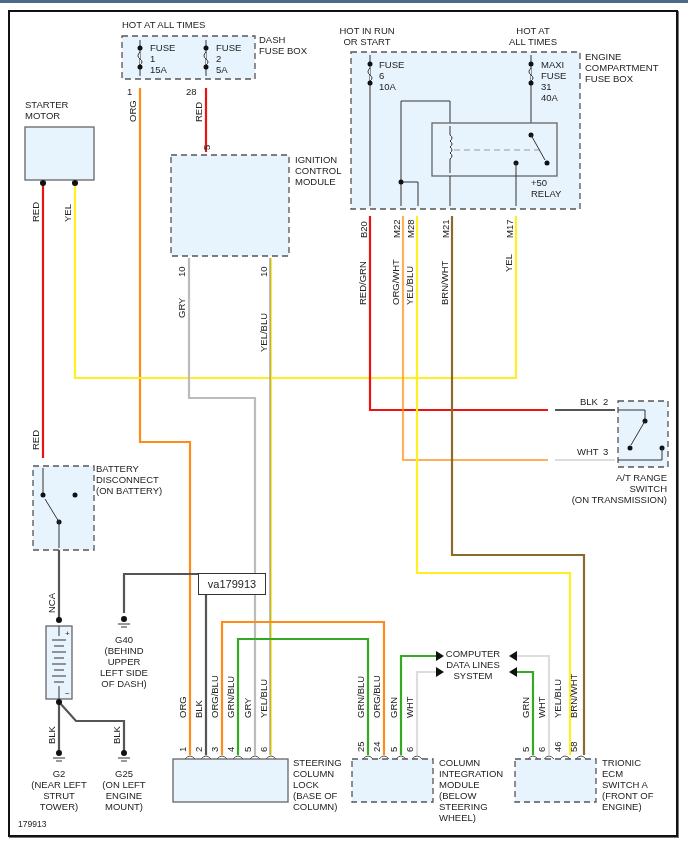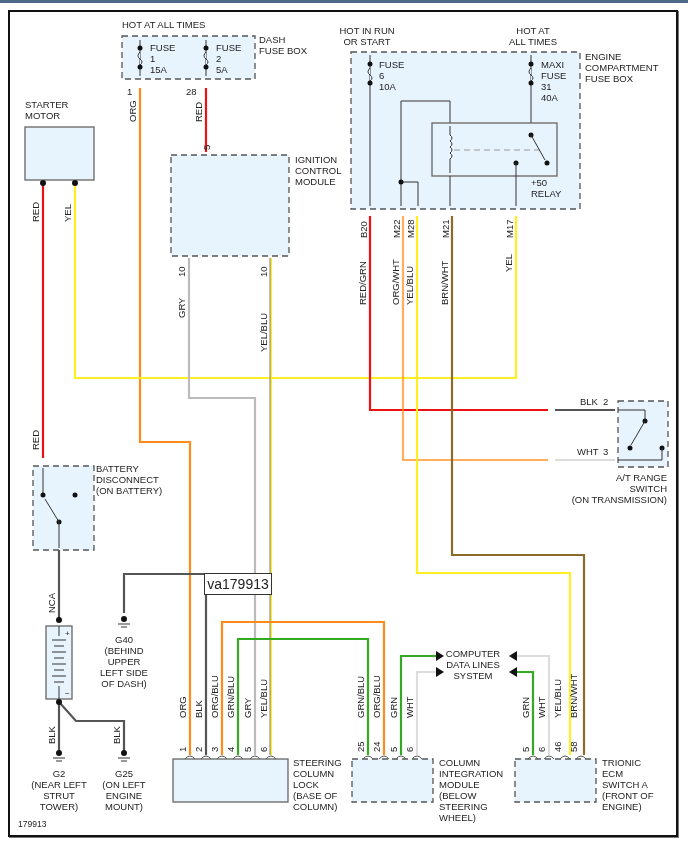--- a/index.html
+++ b/index.html
@@ -6,21 +6,21 @@
   body{width:688px;height:845px;position:relative;overflow:hidden;font-family:"Liberation Sans",sans-serif;}
   .topbar{position:absolute;left:0;top:0;width:688px;height:3px;background:#4f6a86;}
   .frame{position:absolute;left:8px;top:10px;width:670px;height:827px;border:2px solid #111;box-sizing:border-box;box-shadow:1px 1px 0 #777;}
   svg{position:absolute;left:0;top:0;}
   svg text{font-family:"Liberation Sans",sans-serif;font-size:9.5px;fill:#222;}
   .box{fill:#e8f4fd;stroke:#666;stroke-width:1.3;}
   .dbox{fill:#e8f4fd;stroke:#555;stroke-width:1.3;stroke-dasharray:6 4;}
   .w{fill:none;stroke-width:2.2;}
   .thin{fill:none;stroke:#333;stroke-width:1;}
   .dot{fill:#111;}
-  .callout{position:absolute;left:204px;top:573px;width:66px;height:20px;border:1px solid #333;background:#fff;font-size:14px;color:#222;text-align:center;line-height:20px;font-family:"Liberation Sans",sans-serif;}
+  .callout{position:absolute;left:198px;top:573px;width:66px;height:20px;border:1px solid #333;background:#fff;font-size:11px;color:#222;text-align:center;line-height:20px;font-family:"Liberation Sans",sans-serif;}
 </style>
 </head>
 <body>
 
 <div class="topbar"></div>
 <div class="frame"></div>
 
 <svg width="688" height="845">
 
   <path class="w" d="M140,88 V442 H190 V755" style="stroke: rgb(255, 140, 26);"></path>

